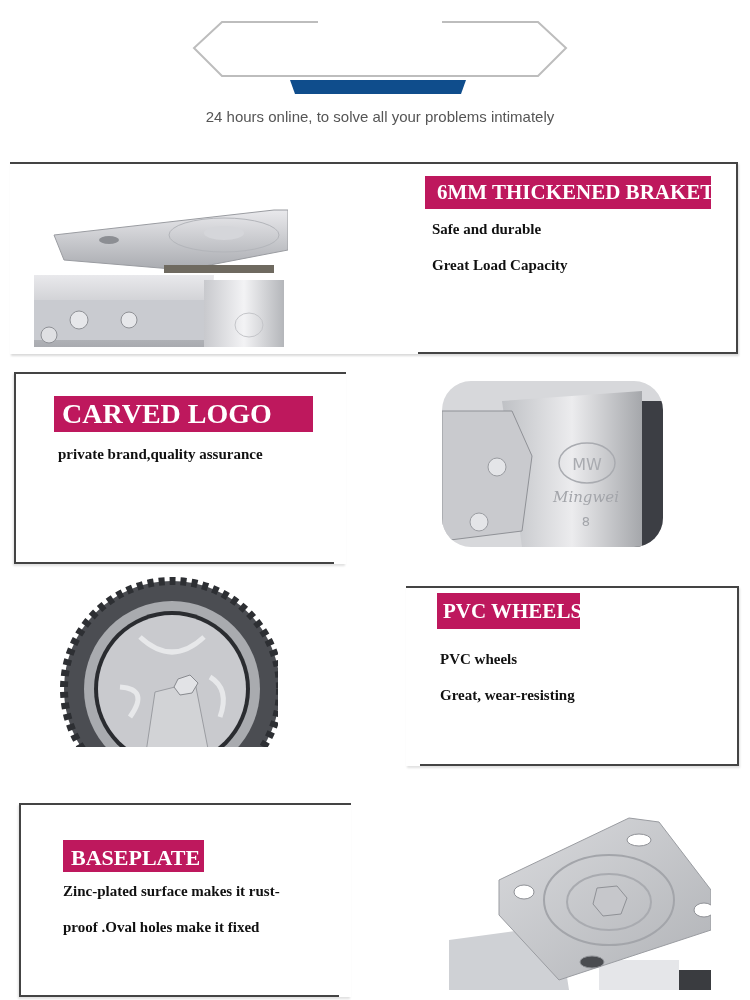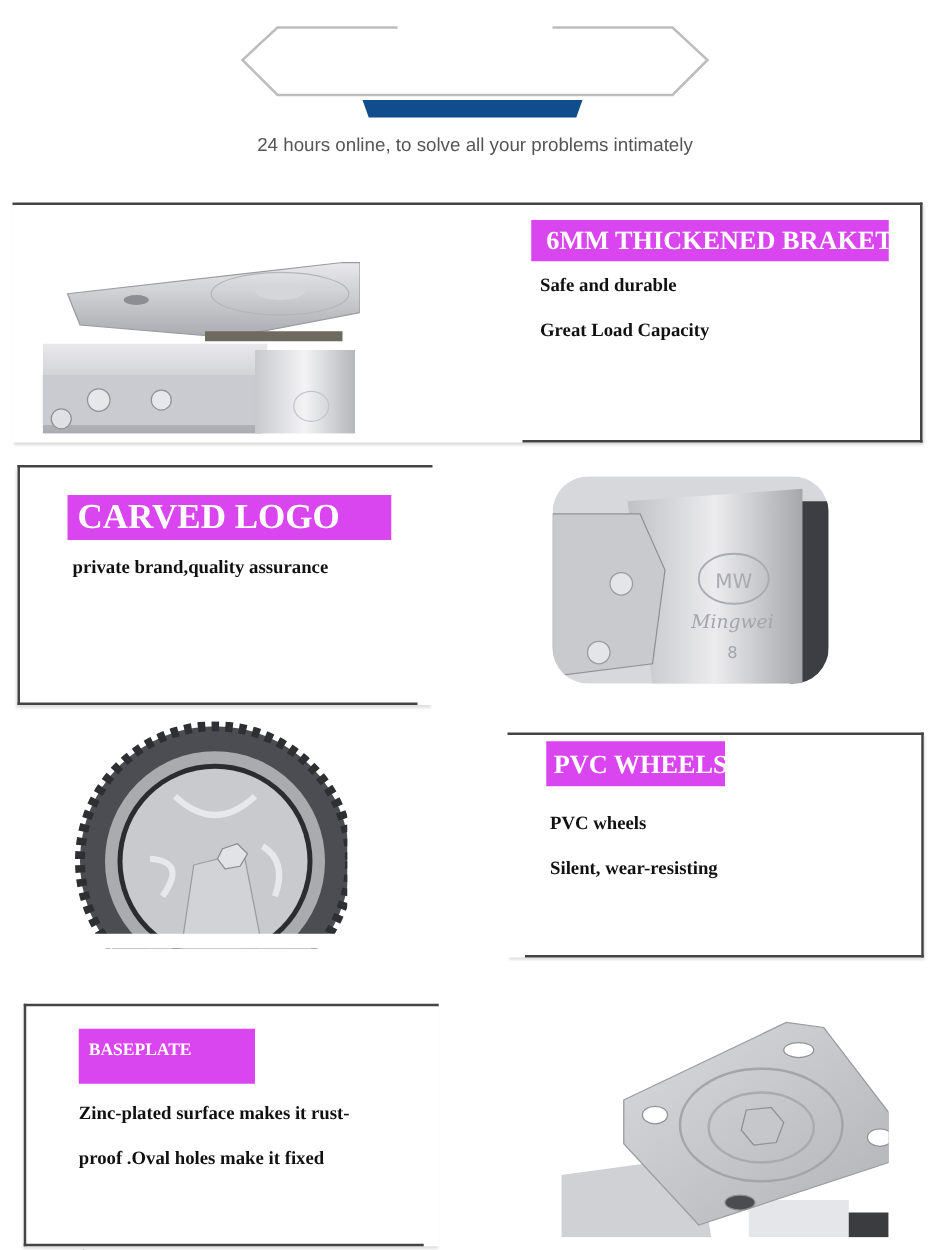--- a/index.html
+++ b/index.html
@@ -11,21 +11,21 @@
   .hdr svg { position: absolute; left: 0; top: 0; }
   .hdr-brand { position: absolute; left: 0; width: 380px; top: 10px; text-align: center;
     font-family: "Liberation Sans", sans-serif; font-style: italic; font-size: 21px; color: #1f5a96; }
   .hdr-title { position: absolute; left: 0; width: 380px; top: 29px; text-align: center;
     font-family: "Liberation Sans", sans-serif; font-weight: bold; font-size: 31px; color: #000; letter-spacing: 0px; }
   .subtitle { position: absolute; left: 0; width: 760px; top: 108px; text-align: center;
     font-family: "Liberation Sans", sans-serif; font-size: 15px; color: #555; }
 
   
   .card { position: absolute; background: #fff; }
-  .tag { position: absolute; background: #d946ef; color: #fff; font-weight: bold;
+  .tag { position: absolute; background: #be185d; color: #fff; font-weight: bold;
     font-family: "Liberation Serif", "DejaVu Serif", serif; padding: 0 8px; white-space: nowrap; }
   .line { position: absolute; font-weight: bold; font-size: 15px; color: #111; white-space: nowrap; }
 
   .photo { position: absolute; overflow: hidden; }
 </style>
 </head>
 <body>
 
 <div class="hdr">
   <svg width="380" height="85" viewBox="0 0 380 85">
@@ -119,26 +119,26 @@
     <polygon points="118,102 130,98 138,106 132,116 120,118 114,110" fill="#e2e3e6" stroke="#888a8f"></polygon>
     <rect x="0" y="170" width="218" height="12" fill="#fff"></rect>
   </svg>
 </div>
 
 <div class="card" style="left:406px; top:586px; width:333px; height:180px; border-top:2px solid #444; border-right:2px solid #444; box-shadow: 1px 2px 2px rgba(0,0,0,0.12);"></div>
 <div class="card" style="left:420px; top:764px; width:319px; height:2px; background:#444;"></div>
 
 <div class="tag" style="left:437px; top:593px; width:143px; height:36px; line-height:36px; font-size:21px; padding-left:6px;">PVC WHEELS</div>
 <div class="line" style="left:440px; top:651px;">PVC wheels</div>
-<div class="line" style="left:440px; top:687px;">Silent, wear-resisting</div>
+<div class="line" style="left:440px; top:687px;">Great, wear-resisting</div>
 
 <div class="card" style="left:19px; top:803px; width:332px; height:194px; border-top:2px solid #444; border-left:2px solid #444; box-shadow: -1px 2px 2px rgba(0,0,0,0.12);"></div>
 <div class="card" style="left:19px; top:995px; width:320px; height:2px; background:#444;"></div>
 
-<div class="tag" style="left:63px; top:823px; width:141px; height:44px; line-height:36px; font-size:14px;">BASEPLATE</div>
+<div class="tag" style="left:63px; top:840px; width:141px; height:32px; line-height:36px; font-size:22px;">BASEPLATE</div>
 <div class="line" style="left:63px; top:883px;">Zinc-plated surface makes it rust-</div>
 <div class="line" style="left:63px; top:919px;">proof .Oval holes make it fixed</div>
 <div class="line" style="left:63px; top:998px;">flexibly</div>
 
 <div class="photo" style="left:449px; top:810px; width:262px; height:180px;">
   <svg width="262" height="180" viewBox="0 0 262 180">
     <defs>
       <linearGradient id="m4" x1="0" y1="0" x2="1" y2="1">
         <stop offset="0" stop-color="#d9dadd"></stop>
           <stop offset="1" stop-color="#b1b3b7"></stop>

